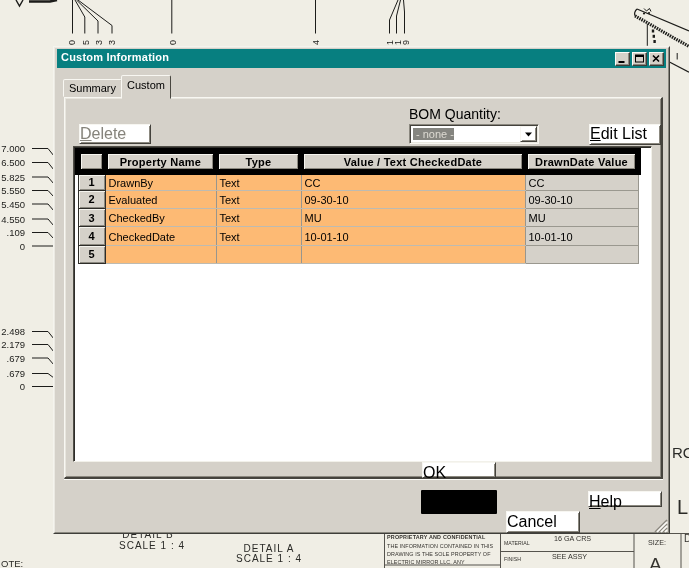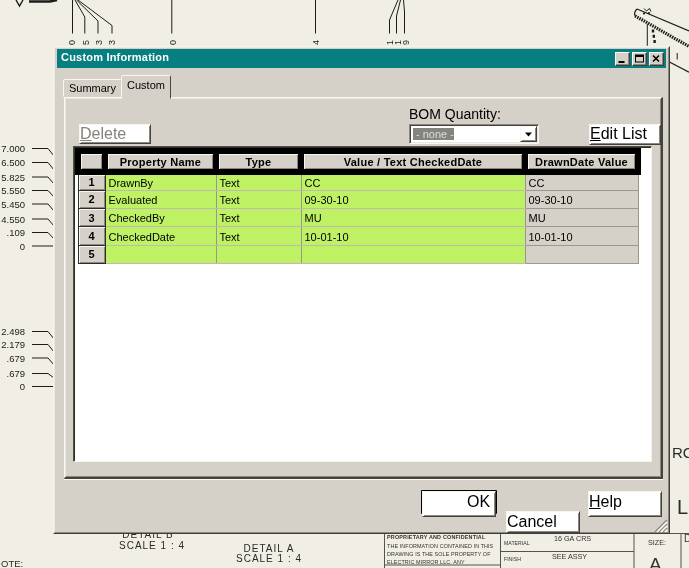--- a/index.html
+++ b/index.html
@@ -239,31 +239,31 @@
   </tr>
 </tbody>
   </table>
 <style>
   td.hc{background:#d5d1c9;font-weight:bold;text-align:center;letter-spacing:0.25px;padding-top:2px;
         border:6px solid #000000;
         box-shadow:inset 1px 1px 0 #f5f4ee, inset -1px -1px 0 #8b887f;}
   td.rn{background:#d5d1c9;font-weight:bold;text-align:center;padding-top:1px;
         border:1px solid #2e2d29;
         box-shadow:inset 1px 1px 0 #f5f4ee, inset -1px -1px 0 #8b887f;}
-  td.dc{background:#bef264;border-right:1px solid #98968e;border-bottom:1px solid #bdbbb2;
+  td.dc{background:#fdba74;border-right:1px solid #98968e;border-bottom:1px solid #bdbbb2;
         padding:1px 0 0 3px;overflow:hidden;white-space:nowrap;}
   td.ec{background:#d5d1c9;border-right:1px solid #98968e;border-bottom:1px solid #9a988f;
         padding:1px 0 0 3px;overflow:hidden;white-space:nowrap;}
 </style>
 
 <div class="abs" style="left:421px;top:490px;width:76px;height:24px;z-index:3;background:#000;
      border-radius:1px;"></div>
-<div class="btn" style="left:422px;top:491px;width:74px;height:26px;line-height:19px;z-index:4;padding-left:44px;">OK</div>
+<div class="btn" style="left:422px;top:462px;width:74px;height:16px;line-height:19px;z-index:4;">OK</div>
 <div class="btn" style="left:506px;top:491px;width:74px;height:22px;line-height:19px;z-index:3;margin-top:20px;">Cancel</div>
-<div class="btn" style="left:588px;top:491px;width:74px;height:26px;line-height:19px;z-index:3;"><u>H</u>elp</div>
+<div class="btn" style="left:588px;top:491px;width:74px;height:16px;line-height:19px;z-index:3;"><u>H</u>elp</div>
 
 <svg class="abs" style="left:654px;top:519px;z-index:4" width="14" height="14" viewBox="0 0 14 14">
   <g stroke-width="1.6" fill="none">
     <path d="M13,1 L1,13" stroke="#8b887f"></path>
     <path d="M13,5 L5,13" stroke="#8b887f"></path>
     <path d="M13,9 L9,13" stroke="#8b887f"></path>
     <path d="M13,3 L3,13" stroke="#fbfaf7"></path>
     <path d="M13,7 L7,13" stroke="#fbfaf7"></path>
     <path d="M13,11 L11,13" stroke="#fbfaf7"></path>
   </g>

